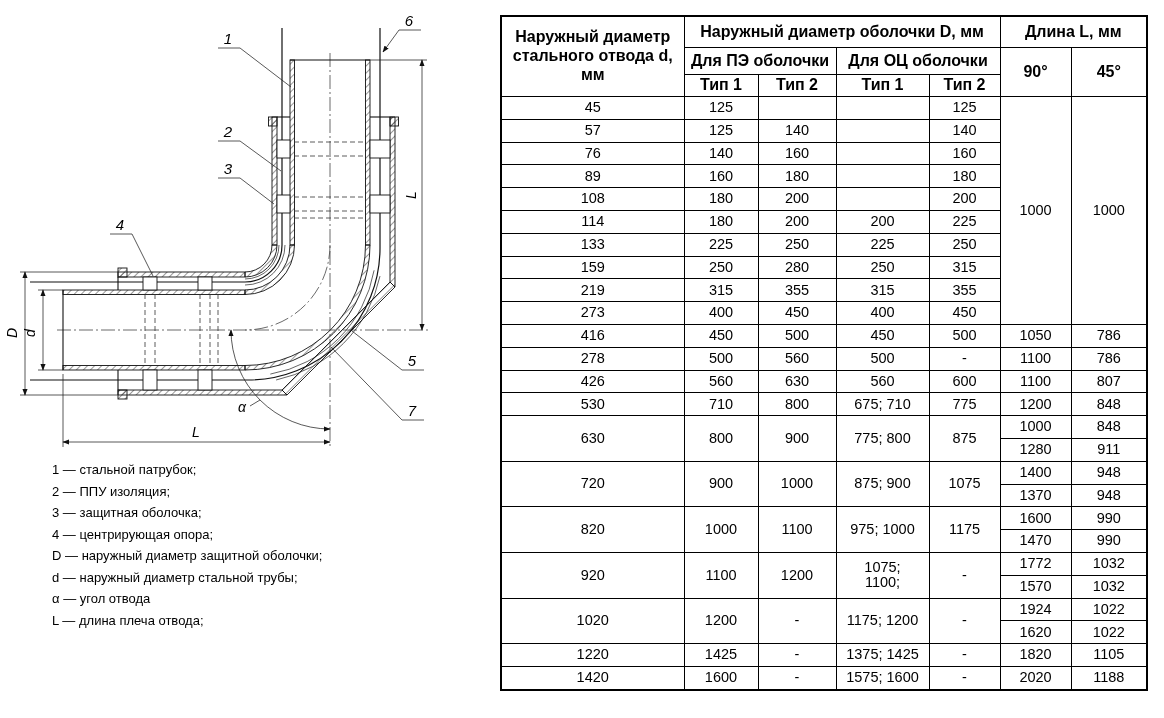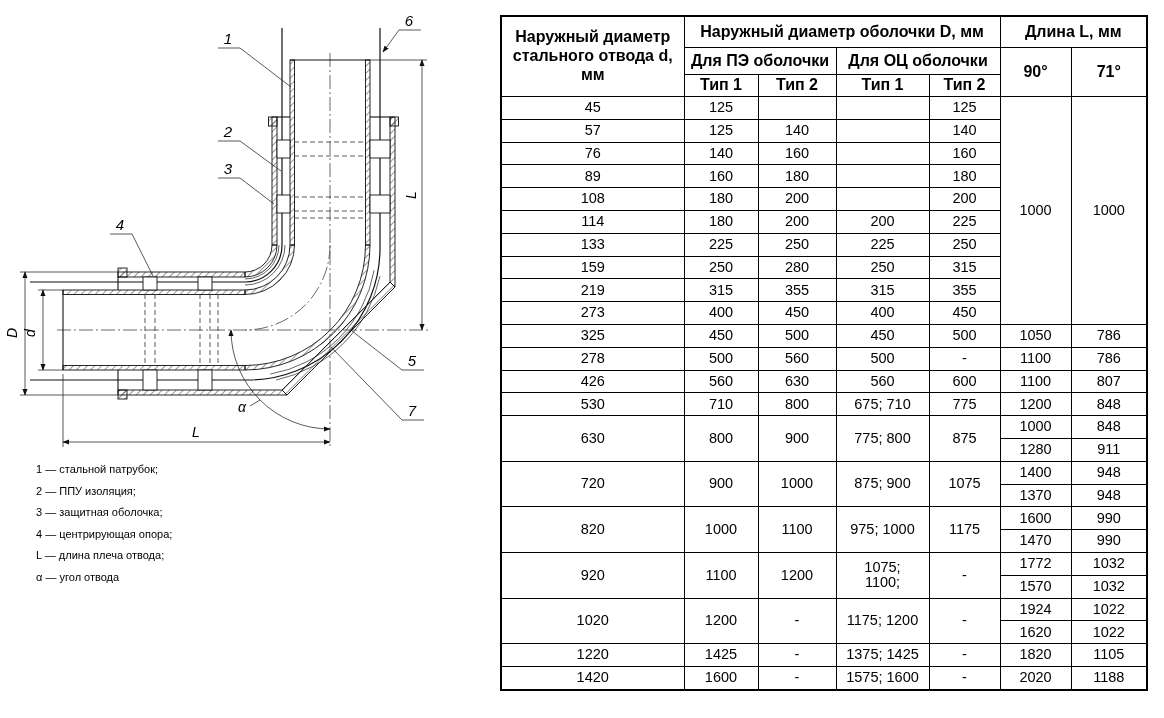--- a/index.html
+++ b/index.html
@@ -4,21 +4,21 @@
 <style>
   html,body{margin:0;padding:0}
   body{
     width:1164px;height:718px;position:relative;overflow:hidden;
     background:#ffffff;color:#000;
     font-family:"Liberation Sans","DejaVu Sans",sans-serif;
   }
   
   .figure{position:absolute;left:0;top:0;width:497px;height:460px}
   .drawing{display:block}
-  .legend{position:absolute;left:36px;top:459px;font-size:11px;line-height:21.5px;white-space:nowrap}
+  .legend{position:absolute;left:52px;top:459px;font-size:13px;line-height:21.5px;white-space:nowrap}
   .legend-line{height:21.5px}
   
   .edge{stroke:#111;stroke-width:1.1;fill:none}
   .wall{fill:url(#hatch);stroke:#111;stroke-width:0.9}
   .case{fill:url(#hatch);stroke:#111;stroke-width:0.9}
   .sup{fill:#fff;stroke:#111;stroke-width:0.9}
   .wire{stroke:#111;stroke-width:1.2;fill:none}
   .thin{stroke:#222;stroke-width:0.7;fill:none}
   .cl{stroke:#444;stroke-width:0.8;fill:none;stroke-dasharray:14 3 2 3}
   .hid{stroke:#333;stroke-width:0.8;fill:none;stroke-dasharray:5 3}
@@ -184,22 +184,24 @@
     <text class="cotxt" x="412" y="416" text-anchor="middle">7</text>
   </g>
 </svg>
 </div>
 
 <div class="legend">
     <div class="legend-line"><span>1</span> — <span>стальной патрубок;</span></div>
     <div class="legend-line"><span>2</span> — <span>ППУ изоляция;</span></div>
     <div class="legend-line"><span>3</span> — <span>защитная оболочка;</span></div>
     <div class="legend-line"><span>4</span> — <span>центрирующая опора;</span></div>
+    <div class="legend-line"><span>D</span> — <span>наружный диаметр защитной оболочки;</span></div>
+    <div class="legend-line"><span>d</span> — <span>наружный диаметр стальной трубы;</span></div>
+    <div class="legend-line"><span>α</span> — <span>угол отвода</span></div>
     <div class="legend-line"><span>L</span> — <span>длина плеча отвода;</span></div>
-    <div class="legend-line"><span>α</span> — <span>угол отвода</span></div>
   </div>
 
 <table class="tbl">
   <colgroup>
     <col style="width:183px">
       <col style="width:74px">
       <col style="width:78px">
     <col style="width:93px">
       <col style="width:71px">
       <col style="width:71px">
@@ -209,21 +211,21 @@
     <tr class="h1">
       <th rowspan="3">Наружный диаметр
 стального отвода d, мм</th>
       <th colspan="4">Наружный диаметр оболочки D, мм</th>
       <th colspan="2">Длина L, мм</th>
     </tr>
     <tr class="h2">
       <th colspan="2">Для ПЭ оболочки</th>
       <th colspan="2">Для ОЦ оболочки</th>
       <th rowspan="2">90°</th>
-      <th rowspan="2">71°</th>
+      <th rowspan="2">45°</th>
     </tr>
     <tr class="h3">
       <th>Тип 1</th>
       <th>Тип 2</th>
       <th>Тип 1</th>
       <th>Тип 2</th>
     </tr>
   </thead>
   <tbody>
       <tr>
@@ -292,21 +294,21 @@
         <td class="c4">355</td>
       </tr>
       <tr>
         <td class="c0">273</td>
         <td class="c1">400</td>
         <td class="c2">450</td>
         <td class="c3">400</td>
         <td class="c4">450</td>
       </tr>
       <tr>
-        <td class="c0">325</td>
+        <td class="c0">416</td>
         <td class="c1">450</td>
         <td class="c2">500</td>
         <td class="c3">450</td>
         <td class="c4">500</td>
         <td class="c5">1050</td>
         <td class="c6">786</td>
       </tr>
       <tr>
         <td class="c0">278</td>
         <td class="c1">500</td>

